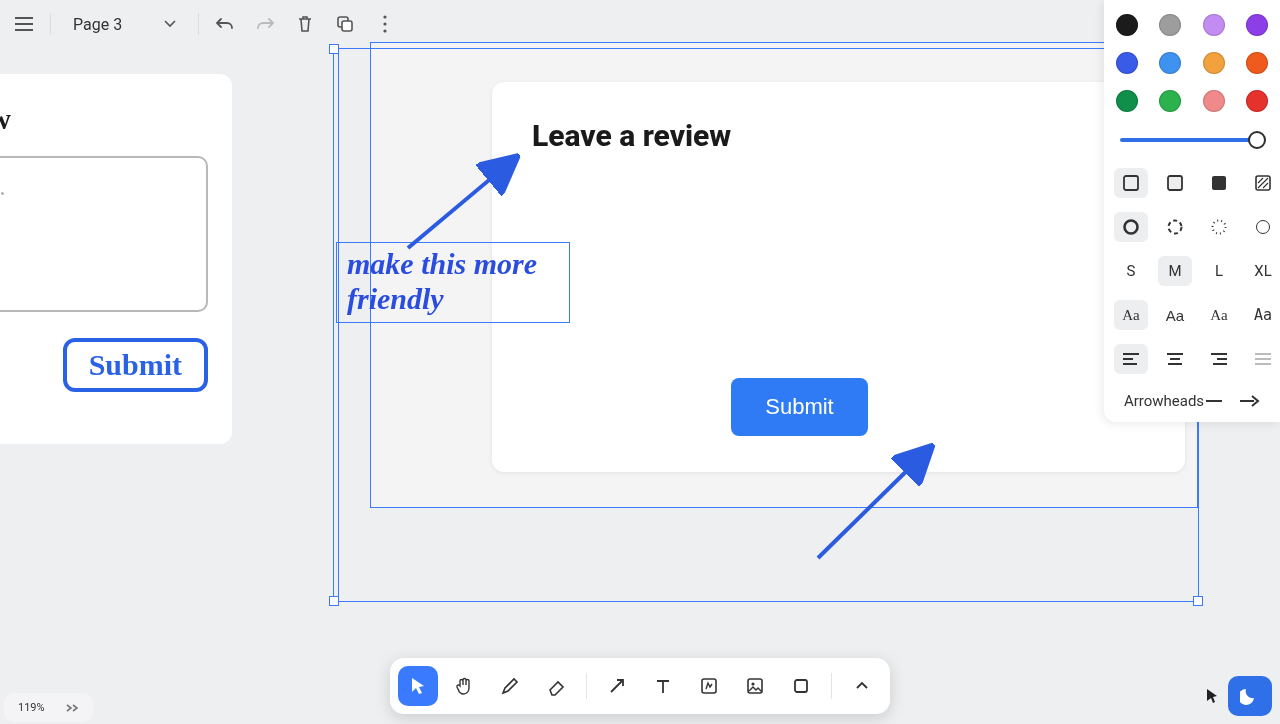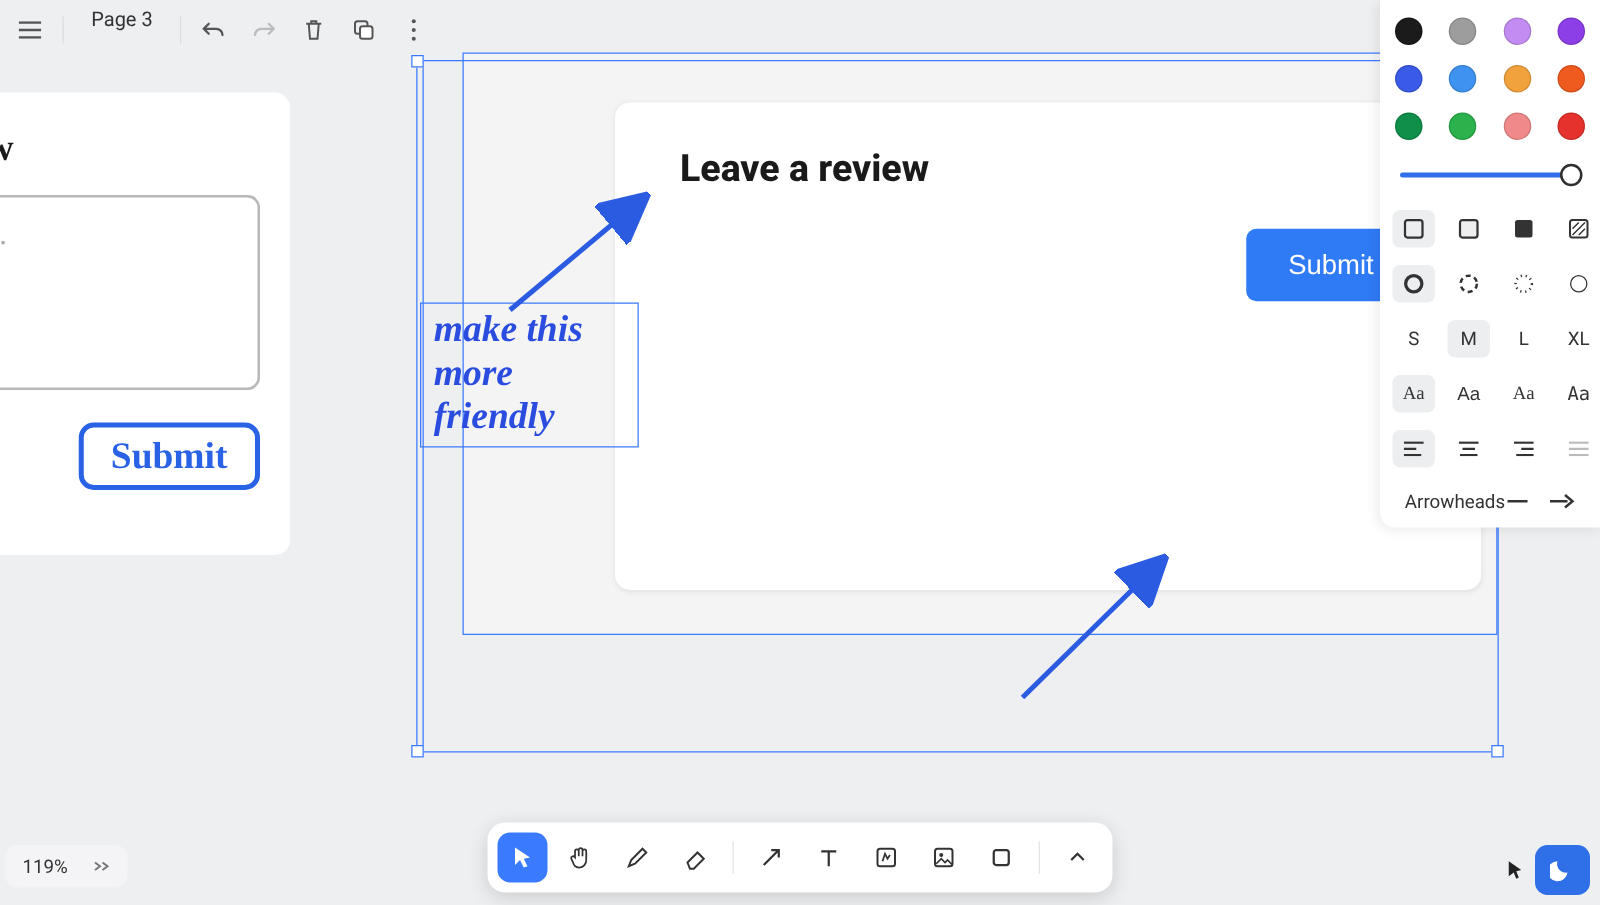--- a/index.html
+++ b/index.html
@@ -1,39 +1,39 @@
 <!DOCTYPE html>
 <html><head>
 <meta charset="utf-8">
 <style>
   * { box-sizing: border-box; margin: 0; padding: 0; }
   html, body { width: 1280px; height: 724px; overflow: hidden; background:#edeff1; font-family: -apple-system, BlinkMacSystemFont, "Segoe UI", Roboto, sans-serif; }
   
   .topbar { position:absolute; top:0; left:0; height:48px; display:flex; align-items:center; padding:0 6px; gap:4px; }
   .icon-btn { width:36px; height:36px; display:flex; align-items:center; justify-content:center; border-radius:6px; color:#555; cursor:pointer; }
-  .page-sel { display:flex; align-items:center; gap:42px; height:36px; padding:0 14px 0 14px; border-radius:6px; color:#333; font-size:16px; cursor:pointer;flex-direction:column; }
+  .page-sel { display:flex; align-items:center; gap:42px; height:36px; padding:0 14px 0 14px; border-radius:6px; color:#333; font-size:16px; cursor:pointer; }
   .topbar .sep { width:1px; height:22px; background:#ddd; margin:0 4px;}
   .disabled { color:#bbb !important; cursor:default; }
   
   .canvas { position:absolute; inset:0; }
   
   .mock-left { position:absolute; left:-120px; top:74px; width:352px; height:370px; background:#fff; border-radius:12px; padding:28px 24px; display:flex; flex-direction:column; gap:20px; }
   .mock-left h2 { font-family: "Comic Sans MS","Segoe Script",cursive; font-size:30px; font-weight:900; color:#1b1b1b;}
   .mock-left .ta { border:2px solid #b8b8b8; border-radius:10px; height:156px; padding:14px 16px; color:#b0b0b0; font-family:"Comic Sans MS",cursive; font-size:26px; }
   .mock-left .sub { align-self:flex-end; margin-top:6px; border:4px solid #2a62e6; border-radius:12px; padding:6px 22px; color:#2a62e6; font-family:"Comic Sans MS",cursive; font-size:30px; font-weight:700;}
   
   .frame { position:absolute; left:370px; top:42px; width:828px; height:466px; border:1px solid #3a7afe; background:#f4f4f5; }
-  .card { position:absolute; left:492px; top:82px; width:693px; height:390px; background:#fff; border-radius:12px; box-shadow:0 1px 4px rgba(0,0,0,.08); padding:36px 52px; display:flex; flex-direction:column; }
+  .card { position:absolute; left:492px; top:82px; width:693px; height:390px; background:#fff; border-radius:12px; box-shadow:0 1px 4px rgba(0,0,0,.08); padding:36px 40px; display:flex; }
   .card h2 { font-size:30px; font-weight:800; color:#1a1a1a; }
   .card .ta2 { margin-top:26px; height:150px; border:1px solid #d8d8d8; border-radius:8px; padding:14px 16px; font-size:20px; color:#1a1a1a; resize:both; position:relative;}
   .card .ta2::after{content:"";position:absolute;right:4px;bottom:4px;width:10px;height:10px;background:linear-gradient(135deg,transparent 50%,#c6c6c6 50%);}
   .card .btn { margin-top:30px; align-self:flex-end; background:#2f7af5; color:#fff; border:none; border-radius:8px; padding:16px 34px; font-size:22px; cursor:pointer;}
   
   .anno { position:absolute; border:1.5px solid #3a7afe; color:#2a4de0; font-family:"Comic Sans MS","Segoe Script",cursive; font-size:30px; font-weight:700; font-style:italic; padding:4px 10px 6px; line-height:1.15; background:transparent;}
-  .anno1 { left:336px; top:242px; width:175px;}
+  .anno1 { left:336px; top:242px; width:234px;}
   .anno2 { left:690px; top:556px; }
   
   .arrow { position:absolute; stroke:#2a5be0; fill:#2a5be0; }
   
   .selbox { position:absolute; left:333px; top:48px; width:866px; height:554px; border:1.5px solid #3a7afe; pointer-events:none;}
   .handle { position:absolute; width:10px; height:10px; background:#fff; border:1.5px solid #3a7afe;}
   .handle.tl{left:-5px;top:-5px}.handle.tr{right:-5px;top:-5px}.handle.bl{left:-5px;bottom:-5px}.handle.br{right:-5px;bottom:-5px}
   
   .vguide{position:absolute;left:338px;top:48px;width:0;height:556px;border-left:1.5px solid #3a7afe;}
   
@@ -48,21 +48,21 @@
   .opt.sel{background:#eceef0;}
   .arrowheads{display:flex;align-items:center;justify-content:center;padding:4px 6px 0;}
   .arrowheads span{font-size:15px;color:#333;}
   .ah-opts{display:flex;gap:14px;align-items:center;}
   
   .toolbar{position:absolute;left:50%;transform:translateX(-50%);bottom:10px;background:#fff;border-radius:14px;box-shadow:0 4px 16px rgba(0,0,0,.15);display:flex;align-items:center;gap:6px;padding:8px; }
   .tbtn{width:40px;height:40px;border-radius:10px;display:flex;align-items:center;justify-content:center;color:#333;cursor:pointer;}
   .tbtn.active{background:#3a7afe;color:#fff;}
   .toolbar .sep{width:1px;height:26px;background:#e4e4e4;margin:0 4px;}
   
-  .zoom{position:absolute;left:4px;bottom:14px;background:#f4f4f6;border-radius:10px;padding:8px 14px;display:flex;align-items:center;gap:20px;font-size:15px;color:#333;justify-content:flex-end;}
+  .zoom{position:absolute;left:4px;bottom:2px;background:#f4f4f6;border-radius:10px;padding:8px 14px;display:flex;align-items:center;gap:20px;font-size:11px;color:#333;justify-content:flex-end;}
   
   .br-btns{position:absolute;right:8px;bottom:8px;display:flex;gap:8px;align-items:center;}
   .br-btns .cursor-icn{color:#222;}
   .br-btns .moon{width:44px;height:40px;border-radius:10px;background:#2f6fe8;color:#fff;display:flex;align-items:center;justify-content:center;}
   svg{display:block}
 </style>
 </head>
 <body>
 
 <div class="canvas">

